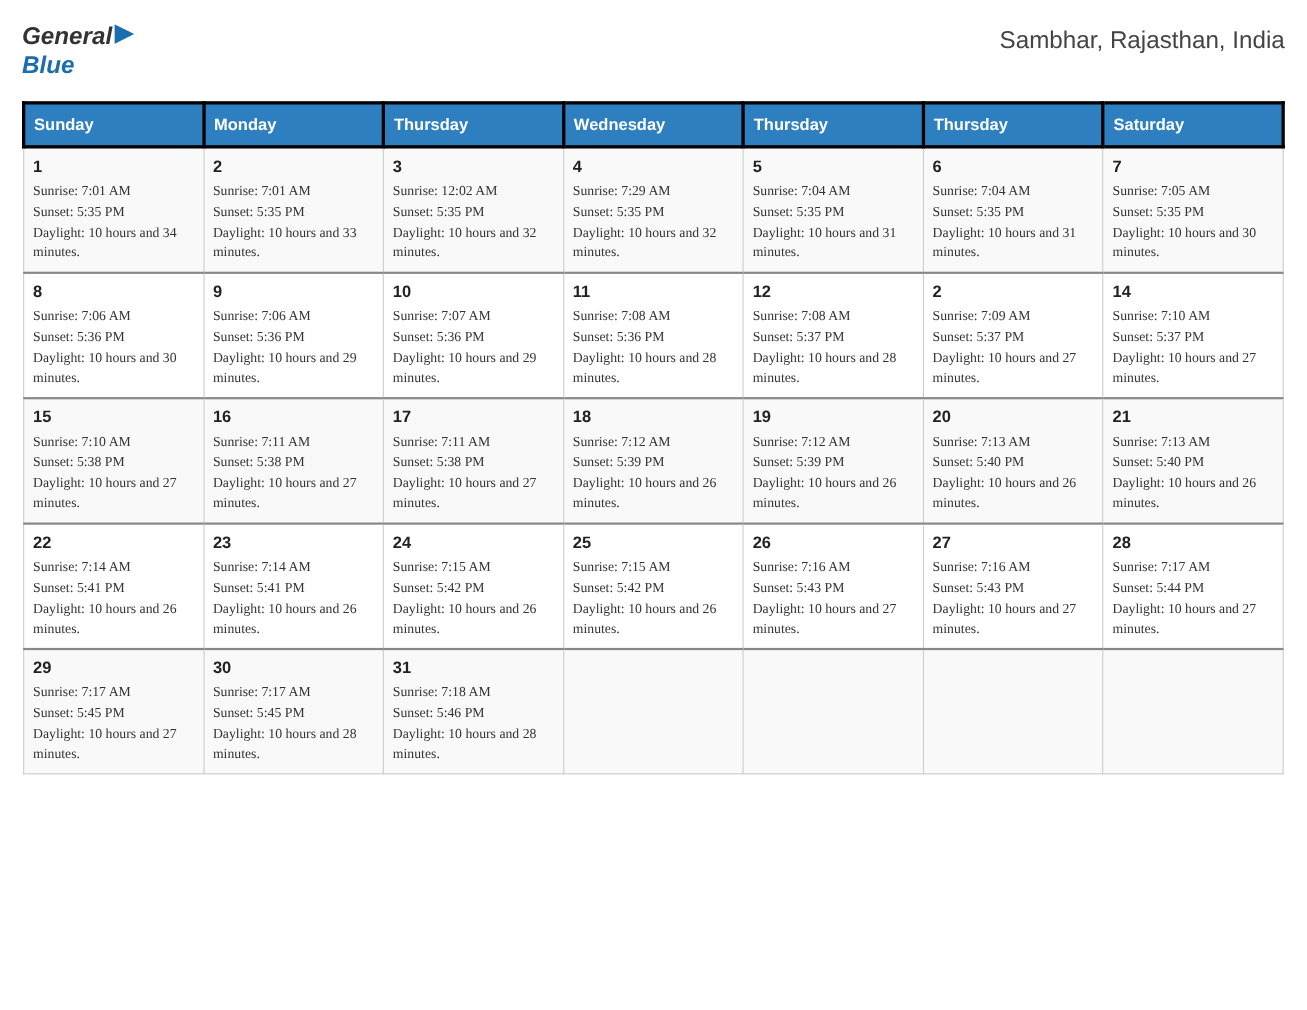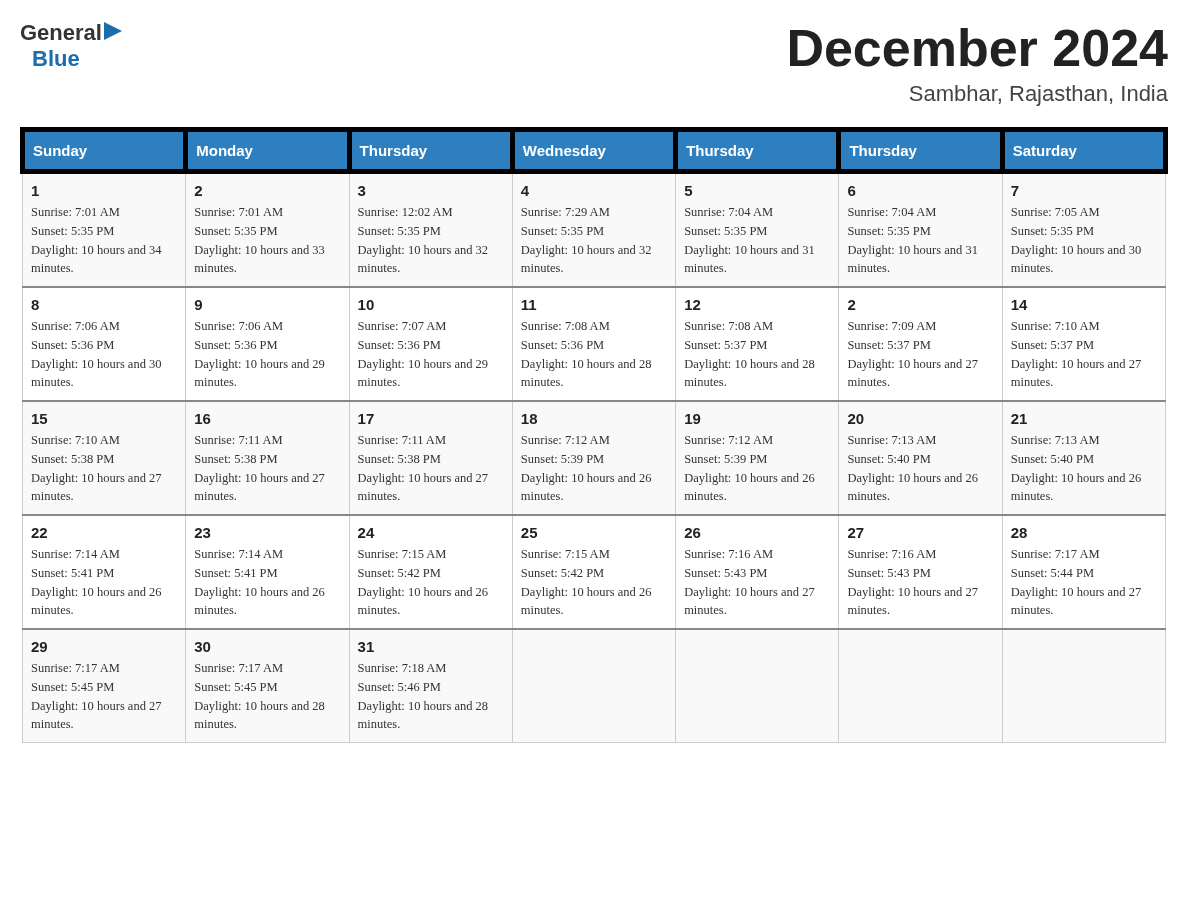--- a/index.html
+++ b/index.html
@@ -13,39 +13,40 @@
     .header {
       display: flex;
       justify-content: space-between;
       align-items: flex-start;
       margin-bottom: 20px;
     }
     .logo {
       display: flex;
       align-items: flex-start;
       gap: 4px;
+      font-style: italic;
     }
     .logo-text-general {
       font-size: 22px;
       font-weight: bold;
       color: #333;
     }
     .logo-combined {
       display: flex;
       flex-direction: column;
     }
     .logo-row1 {
       display: flex;
       align-items: center;
     }
     .logo-row2 {
       color: #1a6eae;
       font-size: 22px;
       font-weight: bold;
-      margin-left: 12px;
+      margin-left: 0;
     }
     .title-section {
       text-align: right;
     }
     .month-title {
       font-size: 52px;
       font-weight: bold;
       color: #222;
       line-height: 1.1;
     }
@@ -59,21 +60,21 @@
       border-collapse: collapse;
       border: 1px solid #999;
     }
     .calendar-table th {
       background-color: #2e7fbf;
       color: #fff;
       font-size: 15px;
       font-weight: bold;
       padding: 10px 8px;
       text-align: left;
-      border: 5px solid #000000;
+      border: 3px solid #000000;
     }
     .calendar-table td {
       vertical-align: top;
       padding: 8px;
       border: 1px solid #ccc;
       width: 14.28%;
       min-height: 90px;
     }
     .day-number {
       font-size: 15px;
@@ -115,21 +116,20 @@
         <div style="display:flex; align-items:center; margin-left:2px; margin-top:-4px;">
           <svg width="20" height="22" viewBox="0 0 20 22">
             <polygon points="0,2 18,11 0,20" fill="#1a6eae"></polygon>
           </svg>
         </div>
       </div>
       <div class="logo-row2">Blue</div>
     </div>
   </div>
   <div class="title-section">
-    <div class="month-title">December 2024</div>
     <div class="location-title">Sambhar, Rajasthan, India</div>
   </div>
 </div>
 
 <table class="calendar-table">
   <thead>
     <tr>
     <th>Sunday</th>
         <th>Monday</th>
         <th>Thursday</th>

